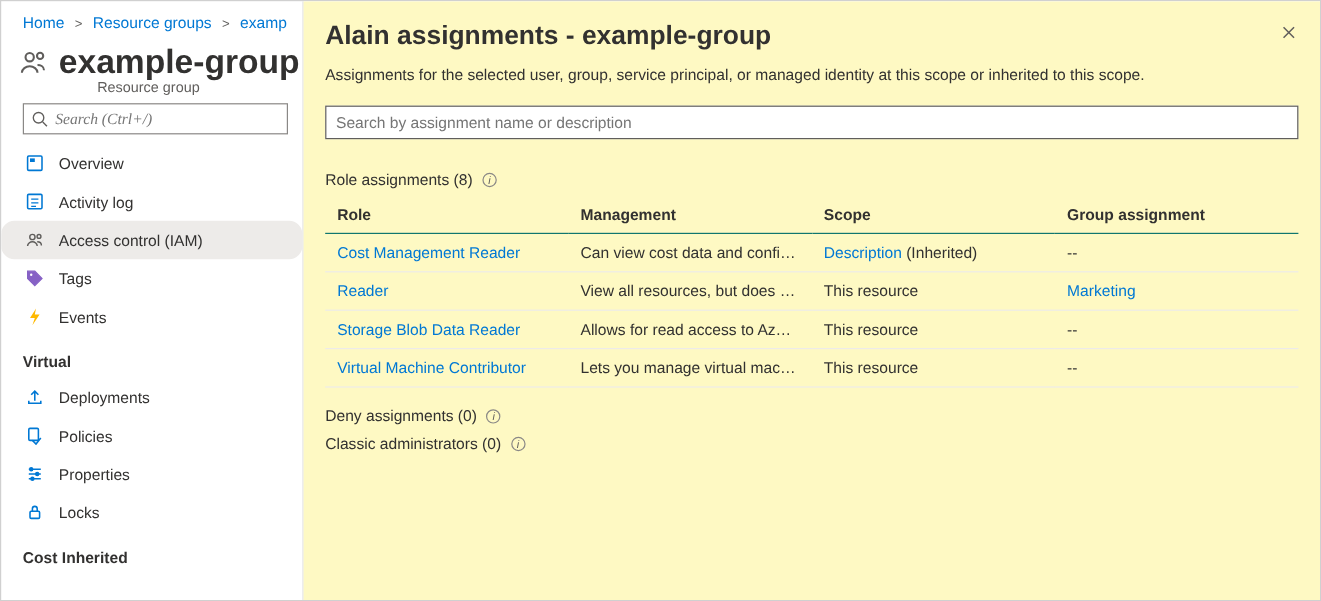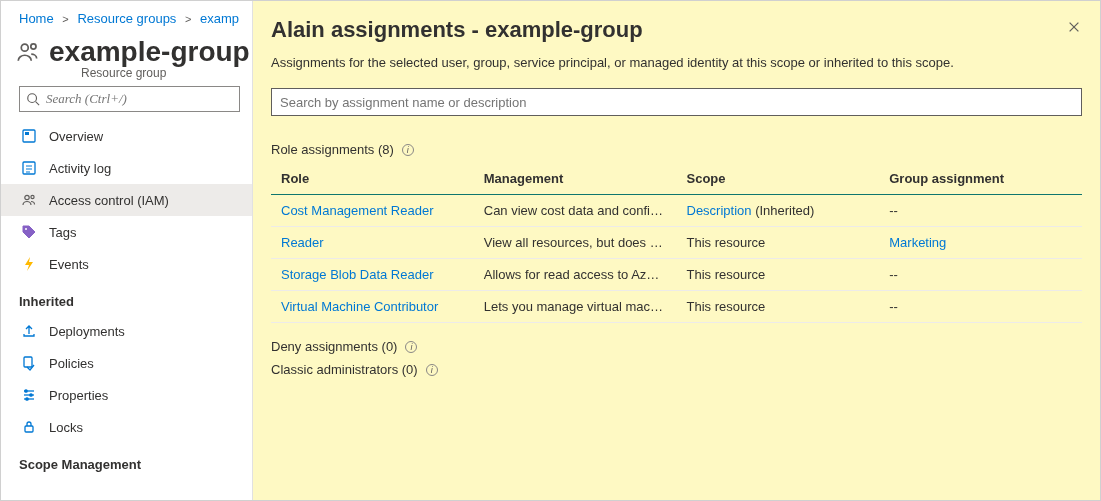--- a/index.html
+++ b/index.html
@@ -78,21 +78,21 @@
     font-family: Liberation Serif, serif;
   }
   .nav-item {
     display: flex;
     align-items: center;
     height: 32px;
     padding-left: 20px;
     cursor: pointer;
     font-size: 13px;
   }
-  .nav-item.active { background: #edebe9; }
+  .nav-item.active { background: #edebe9; border-radius: 11px; }
   .nav-icon {
     width: 16px; height: 16px;
     flex: 0 0 16px;
     margin-right: 12px;
     display: flex; align-items: center; justify-content: center;
   }
   .nav-section {
     font-weight: 600;
     padding: 14px 0 6px 18px;
     font-size: 13px;
@@ -252,21 +252,21 @@
   </div>
   <div class="nav-item">
     <span class="nav-icon">
         <svg viewBox="0 0 16 16">
           <path d="M9 1 L4 9 L8 9 L6 15 L12 6 L8 6 Z" fill="#ffb900"></path>
         </svg>
       </span>
     <span>Events</span>
   </div>
 
-  <div class="nav-section">Inherited</div>
+  <div class="nav-section">Virtual</div>
 
   <div class="nav-item">
     <span class="nav-icon">
         <svg viewBox="0 0 16 16" fill="none" stroke="#0078d4" stroke-width="1.3">
           <path d="M8 11 V3 M5 6 L8 3 L11 6"></path>
           <path d="M3 11 v2 h10 v-2"></path>
         </svg>
       </span>
     <span>Deployments</span>
   </div>
@@ -295,21 +295,21 @@
   <div class="nav-item">
     <span class="nav-icon">
         <svg viewBox="0 0 16 16" fill="none" stroke="#0078d4" stroke-width="1.3">
           <rect x="4" y="7" width="8" height="6" rx="1"></rect>
           <path d="M6 7 V5 a2 2 0 0 1 4 0 v2"></path>
         </svg>
       </span>
     <span>Locks</span>
   </div>
 
-  <div class="nav-section">Scope Management</div>
+  <div class="nav-section">Cost Inherited</div>
 </div>
 
 <div class="right-panel">
   <div class="close-btn">
     <svg viewBox="0 0 16 16" width="14" height="14">
         <line x1="3" y1="3" x2="13" y2="13" stroke="currentColor" stroke-width="1.4"></line>
         <line x1="13" y1="3" x2="3" y2="13" stroke="currentColor" stroke-width="1.4"></line>
       </svg>
   </div>
   <div class="panel-title">Alain assignments - example-group</div>

